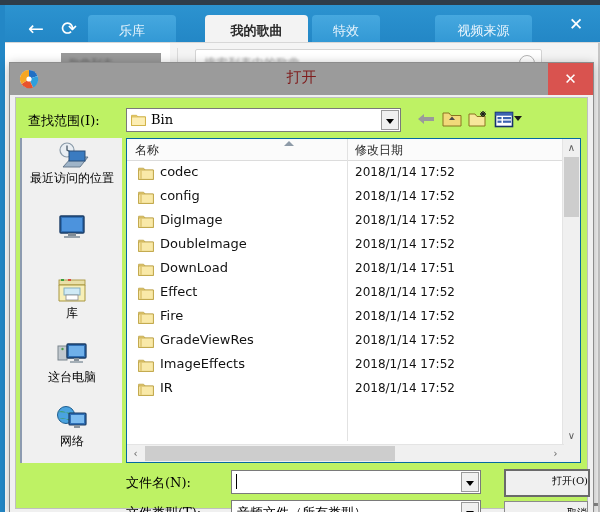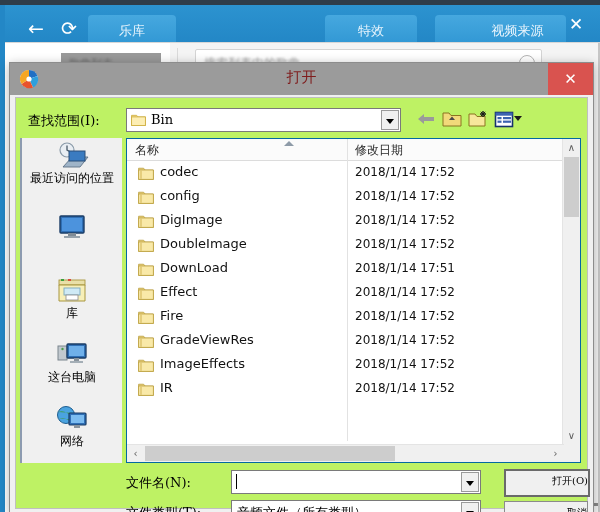--- a/index.html
+++ b/index.html
@@ -69,22 +69,22 @@
     cursor: pointer;
     font-weight: normal;
   }
   .app-tab.active {
     background: #f3f3f3;
     color: #2a2a2a;
     font-weight: bold;
   }
   #tab-0 { left: 88px;  width: 88px; }
   #tab-1 { left: 205px; width: 103px; }
-  #tab-2 { left: 325px; width: 92px; }
-  #tab-3 { left: 435px; width: 97px; padding-left: 34px; }
+  #tab-2 { left: 312px; width: 68px; }
+  #tab-3 { left: 435px; width: 97px; }
 
   #app-close {
     position: absolute;
     right: 10px; top: 6px;
     width: 28px; height: 26px;
     color: #ffffff;
     font-size: 17px;
     line-height: 26px;
     text-align: center;
     cursor: pointer;
@@ -498,20 +498,21 @@
 
 <div id="app-window">
 
   <div id="app-topstrip"></div>
 
   <div id="app-titlebar">
     <div class="nav-btn" id="nav-back">←</div>
     <div class="nav-btn" id="nav-reload">⟳</div>
 
     <div class="app-tab" id="tab-0">乐库</div>
+    <div class="app-tab active" id="tab-1">我的歌曲</div>
     <div class="app-tab" id="tab-2">特效</div>
     <div class="app-tab" id="tab-3">视频来源</div>
 
     <div id="app-close">✕</div>
   </div>
 
   <div id="app-leftedge"></div>
 
   <div id="app-body">
     <div id="app-sidebar-pane"></div>

